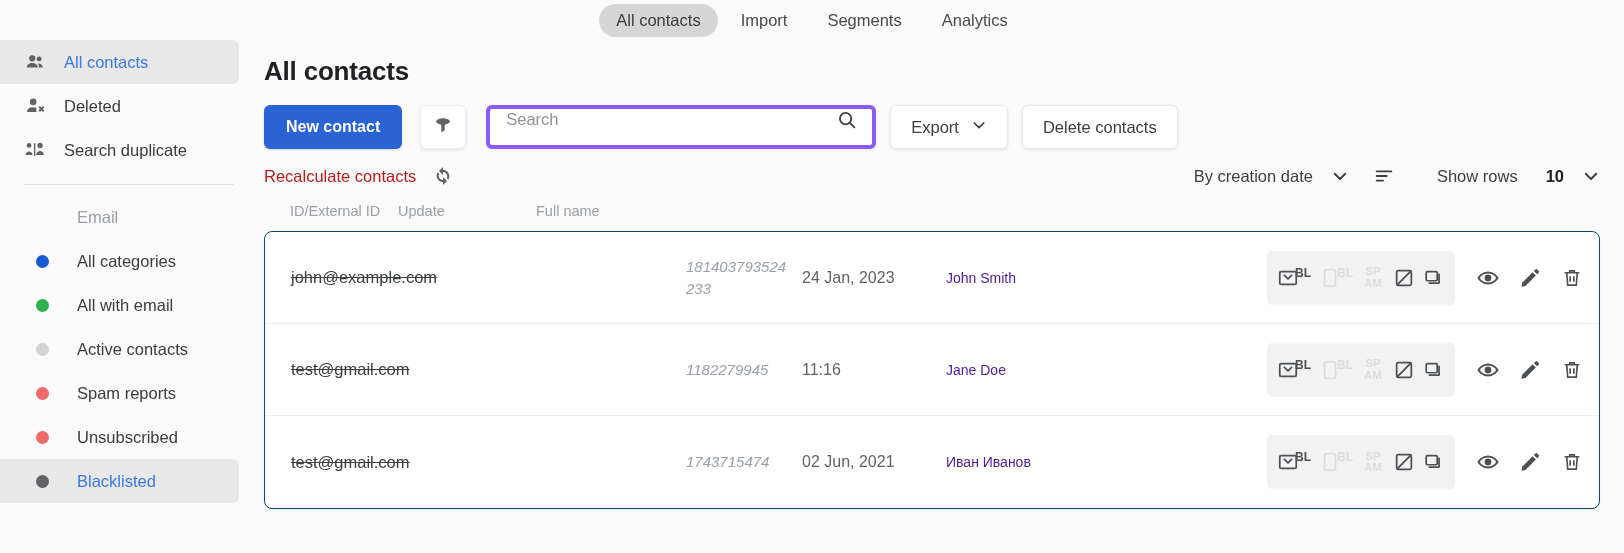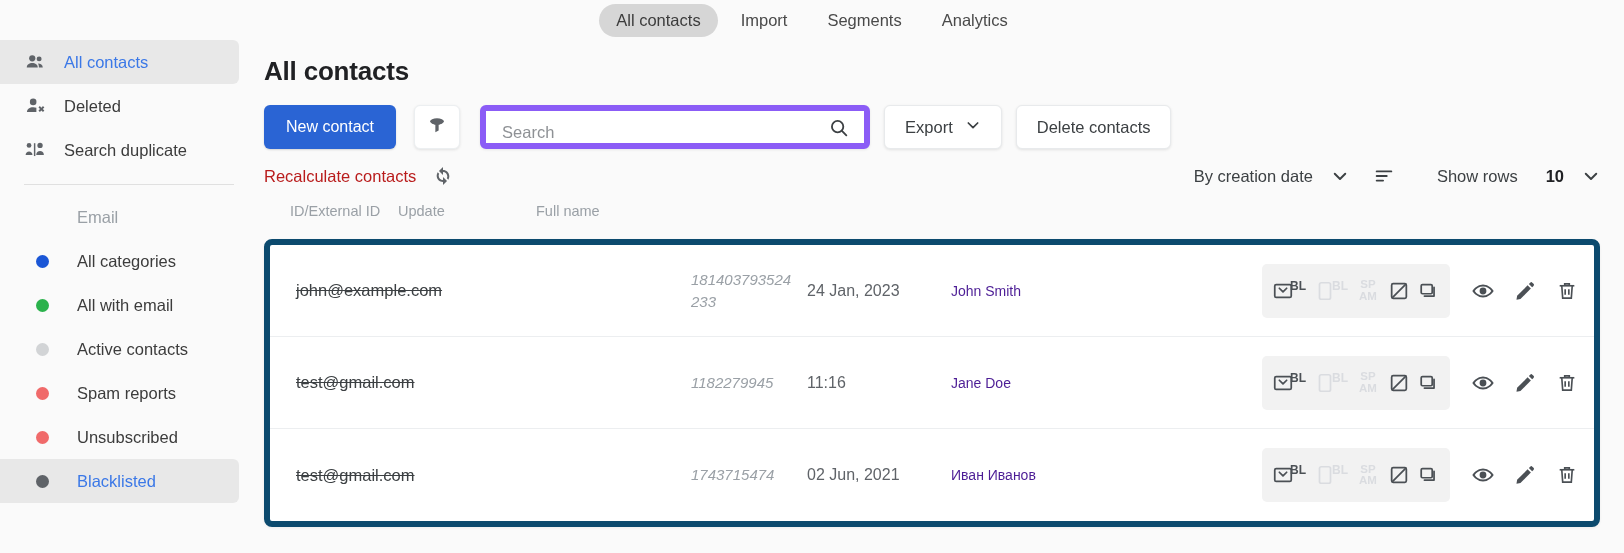--- a/index.html
+++ b/index.html
@@ -93,42 +93,42 @@
   }
 
   .toolbar {
     display: flex; align-items: center;
     margin-top: 18px;
     gap: 14px;
   }
   .btn-primary {
     background: #2a64d4;
     color: #fff;
-    font-size: 16px; font-weight: normal;
+    font-size: 16px; font-weight: bold;
     border: none; border-radius: 6px;
     height: 44px; padding: 0 22px;
     cursor: pointer;
     box-shadow: 0 1px 2px rgba(0,0,0,.15);
   }
   .btn-icon {
     width: 46px; height: 44px;
     background: #fff;
     border: 1px solid #eceff1;
     border-radius: 6px;
     display: flex; align-items: center; justify-content: center;
     cursor: pointer;
     box-shadow: 0 1px 3px rgba(0,0,0,.10);
     margin-left: 4px;
   }
   .search-box {
     width: 390px; height: 44px;
     background: #fff;
-    border: 6px solid #8b5cf6;
+    border: 4px solid #8b5cf6;
     border-radius: 6px;
-    display: flex; align-items: flex-end;
+    display: flex; align-items: flex-start;
     padding: 0 14px;
     box-shadow: 0 1px 3px rgba(0,0,0,.08);
     margin-left: 6px;
   }
   .search-box input {
     flex: 1;
     border: none; outline: none;
     font-size: 16.5px;
     color: #3c4043;
     background: transparent;
@@ -178,23 +178,23 @@
     padding: 0 8px 0 26px;
     font-size: 14.5px;
     color: #9aa0a6;
   }
   .col-ch { width: 395px; }
   .col-id { width: 108px; }
   .col-up { width: 138px; }
   .col-fn { flex: 1; }
 
   .table-card {
-    margin-top: 20px;
+    margin-top: 12px;
     background: #fff;
-    border: 6px solid #0c4a6e;
+    border: 1px solid #0c4a6e;
     border-radius: 8px;
     box-shadow: 0 1px 3px rgba(0,0,0,.06);
     overflow: hidden;
   }
   .row {
     display: flex; align-items: center;
     height: 92px;
     padding: 0 8px 0 26px;
     border-bottom: 1px solid #eceef0;
   }

